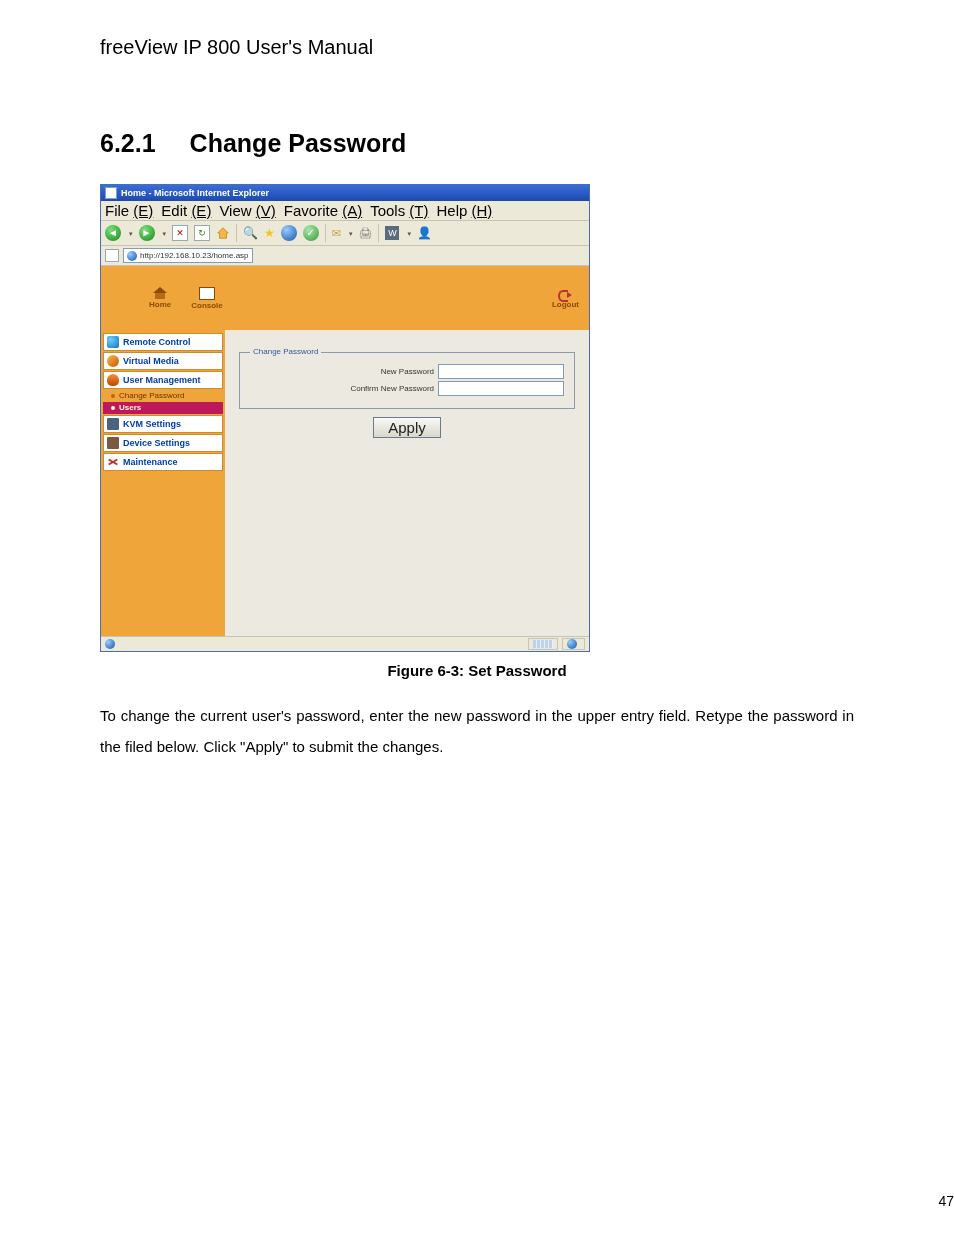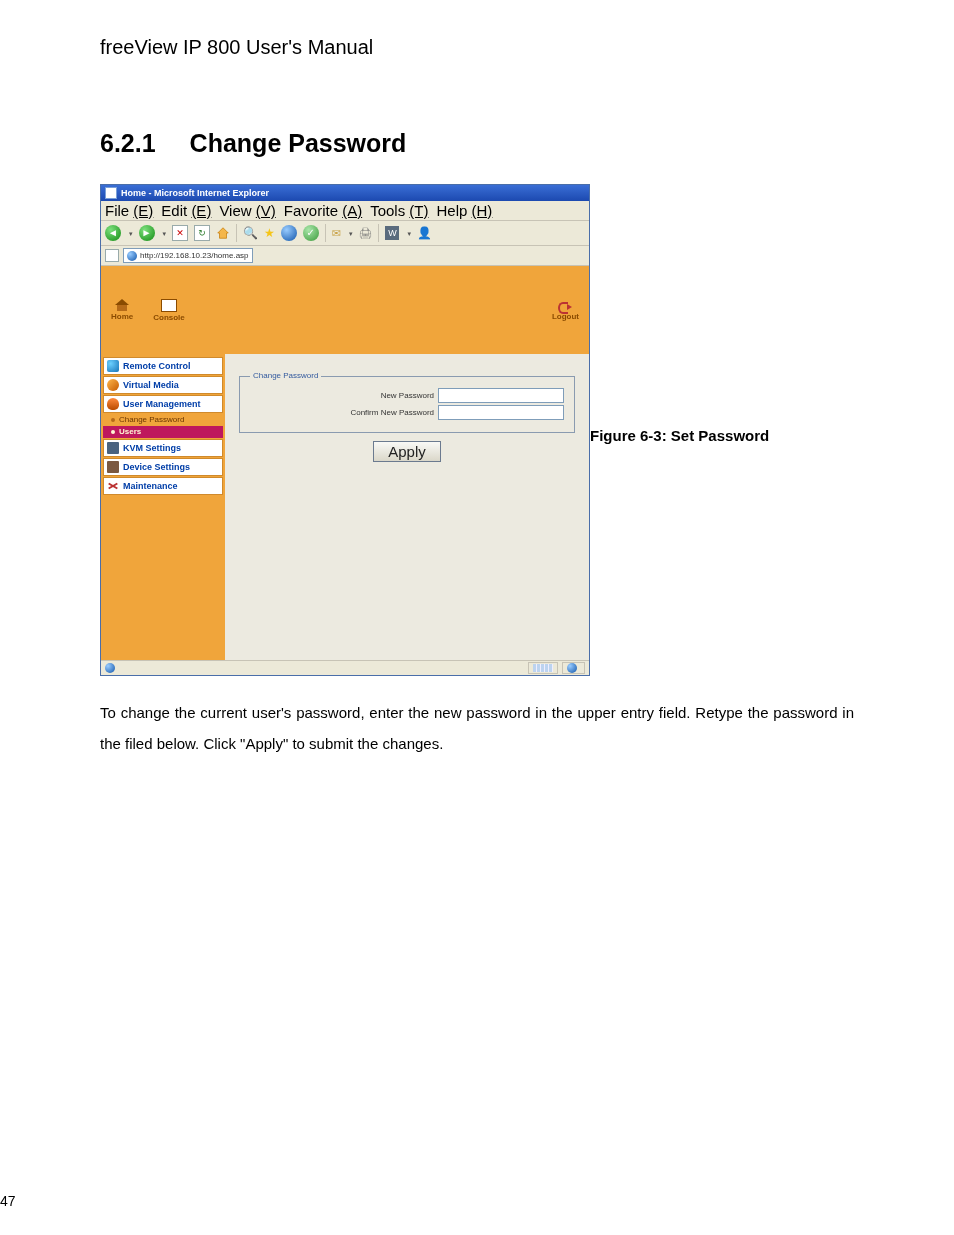--- a/index.html
+++ b/index.html
@@ -23,22 +23,21 @@
   .section-row {
     display: flex;
     align-items: baseline;
     gap: 34px;
     font-weight: bold;
     font-size: 25px;
     margin-bottom: 26px;
   }
   .figure-wrap {
     display: flex;
-    flex-direction: row;
-    align-items: center;
+    flex-direction: column;
     margin-bottom: 22px;
   }
   .browser {
     width: 488px;
     border: 1px solid #4a6ea9;
     background: #ece9d8;
     font-size: 9px;
     line-height: 1;
   }
   .titlebar {
@@ -88,21 +87,22 @@
     padding:0 3px;display:flex;align-items:center;gap:3px;font-size:8px;color:#333;
   }
   .content-area {
     background:#f0a53b;
     min-height: 300px;
     position:relative;
   }
   .topband {
     height:56px;background:#f0a53b;
     display:flex;align-items:center;justify-content:space-between;
-    padding:16px 10px;
+    padding:4px 10px;
+    margin-left:38px;
   }
   .toplink { display:flex;flex-direction:column;align-items:center;gap:2px;color:#8a4b00;font-size:8px;font-weight:bold; }
   .toplink-row { display:flex;gap:20px; }
   .home-ic { width:14px;height:12px;position:relative; }
   .home-ic:before{content:"";position:absolute;bottom:0;left:2px;width:10px;height:7px;background:#b56a18;}
   .home-ic:after{content:"";position:absolute;top:0;left:0;border-left:7px solid transparent;border-right:7px solid transparent;border-bottom:6px solid #8a4b00;}
   .console-ic { width:14px;height:11px;background:#fff;border:1px solid #8a4b00; }
   .logout-ic { width:14px;height:11px;position:relative; }
   .logout-ic:before{content:"";position:absolute;left:0;top:2px;width:8px;height:8px;border:2px solid #b33; border-right:none;border-radius:50% 0 0 50%;}
   .logout-ic:after{content:"";position:absolute;right:0;top:4px;border-top:3px solid transparent;border-bottom:3px solid transparent;border-left:5px solid #b33;}
@@ -150,21 +150,21 @@
   }
   .status-seg { display:flex;align-items:center;gap:4px; }
   .status-box { border:1px solid #c7c3b5;height:10px;display:flex;align-items:center;padding:0 4px;gap:3px;}
   .caption {
     font-weight:bold;font-size:15px;margin-top:10px;text-align:center;
   }
   .body-para {
     font-size:15px;line-height:2.05;text-align:justify;margin-top:14px;
   }
   .page-num {
-    position:absolute;bottom:26px;left:0;right:0;text-align:left;font-size:14px;
+    position:absolute;bottom:26px;left:0;right:0;text-align:right;font-size:14px;
   }
   .dd-arrow{font-size:7px;color:#555;margin-left:2px;}
   .tiny-ic{width:10px;height:10px;display:inline-block;}
   .globe{background:radial-gradient(circle at 30% 30%, #9cf, #15a);border-radius:50%;}
   .prog{display:flex;gap:0;}
   .prog span{width:3px;height:8px;background:#bcd3ef;border-right:1px solid #eef;}
 </style>
 </head>
 <body>
 

